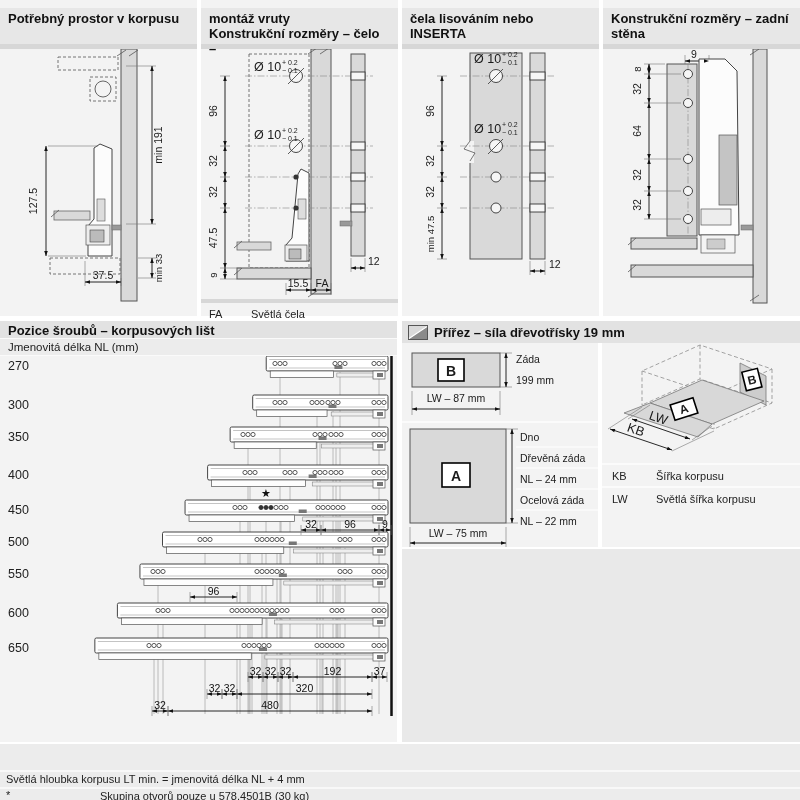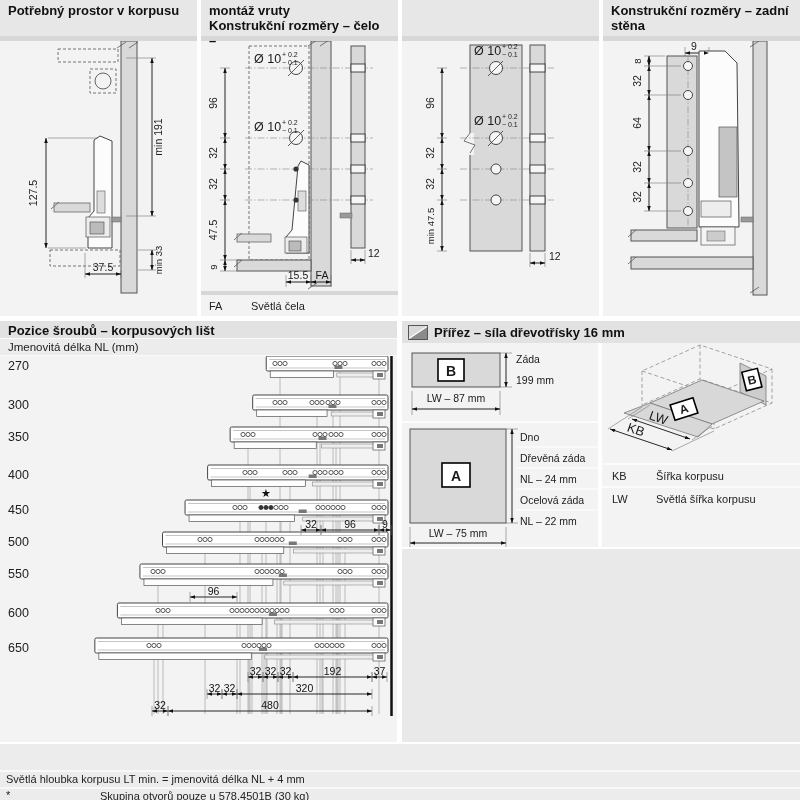--- a/index.html
+++ b/index.html
@@ -1,18 +1,18 @@
 <!DOCTYPE html>
 <html><head>
 <meta charset="utf-8">
 <style>
   html,body{margin:0;padding:0;background:#fff;font-family:"Liberation Sans",sans-serif;}
   #page{position:relative;width:800px;height:800px;background:#ffffff;overflow:hidden;}
   .panel{position:absolute;background:#f3f3f3;}
-  .tbar{height:33px;padding:3px 8px 0 8px;background:#e7e7e7;font-weight:bold;font-size:13px;line-height:15px;color:#111;}
+  .tbar{height:33px;padding:3px 8px 0 8px;background:#e7e7e7;font-weight:bold;font-size:13px;line-height:15px;color:#111;margin-top:8px;}
   .sep{height:5px;background:#d7d7d7;}
   .pfoot{border-top:4px solid #d7d7d7;height:21px;display:flex;align-items:center;font-size:11px;color:#222;}
   .pfoot .term{width:42px;padding-left:8px;}
   .bl-title{height:18px;padding:2px 8px 0;background:#e2e2e2;font-weight:bold;font-size:13px;color:#111;border-bottom:1px solid #fafafa;box-sizing:border-box;}
   .bl-sub{height:17px;padding:2px 8px 0;background:#ececec;font-size:11.5px;color:#222;border-bottom:1px solid #fafafa;box-sizing:border-box;}
   .br-title{height:22px;display:flex;align-items:center;gap:6px;padding:0 6px;background:#e2e2e2;font-weight:bold;font-size:13px;color:#111;}
   .legend-row{height:21px;border-top:2px solid #fbfbfb;display:flex;align-items:center;font-size:11px;color:#222;}
   .legend-abbr{width:44px;padding-left:10px;}
   .filler{position:absolute;background:#e9e9e9;}
   .footer{position:absolute;background:#ececec;}
@@ -198,20 +198,21 @@
         <path d="M164 219 L159 220.8 L159 217.2 Z" fill="#111"></path>
       </svg>
     <div class="pfoot">
       <span class="term">FA</span>
       <span>Světlá čela</span>
     </div>
   </div>
 
   <div class="panel" style="left:402px;top:0;width:197px;height:316px">
     <div class="tbar">
+      <div>čela lisováním nebo INSERTA</div>
     </div>
     <div class="sep"></div>
     <svg width="197" height="275" viewBox="0 0 197 275">
       <rect class="board" x="68" y="4" width="52" height="206"></rect>
       <rect x="62" y="92" width="10" height="22" fill="#f3f3f3"></rect>
       <path class="brk" d="M68,92 L62,100 L73,104 L68,112"></path>
       <rect class="board" x="128" y="4" width="15" height="206"></rect>
       <line class="dd" x1="58" y1="27" x2="152" y2="27"></line>
       <line class="dd" x1="58" y1="97" x2="152" y2="97"></line>
       <line class="dd" x1="58" y1="128" x2="152" y2="128"></line>
@@ -669,21 +670,21 @@
       </svg>
   </div>
 
   <div class="panel" style="left:402px;top:321px;width:398px;height:226px">
     <div class="br-title">
       <svg width="20" height="15" viewBox="0 0 20 15">
         <rect x="0.5" y="0.5" width="19" height="14" fill="#d9d9d9" stroke="#555"></rect>
         <polygon points="1,14 19,1 19,14" fill="#8a8a8a"></polygon>
         <line x1="1" y1="13.5" x2="19" y2="1.5" stroke="#fff" stroke-width="1.2"></line>
       </svg>
-      <span>Přířez – síla dřevotřísky 16 mm</span>
+      <span>Přířez – síla dřevotřísky 19 mm</span>
     </div>
     <div style="position:absolute;left:0;top:22px;width:196px;height:204px">
       <svg width="196" height="204" viewBox="0 0 196 204">
         <rect class="board" x="10" y="10" width="88" height="34"></rect>
         <rect class="labbox" x="36" y="16" width="26" height="22"></rect>
         <text class="lab" text-anchor="middle" x="49" y="33">B</text>
         <line class="ext" x1="98" y1="10" x2="110" y2="10"></line>
           <line class="ext" x1="98" y1="44" x2="110" y2="44"></line>
         <line class="dim" x1="104" y1="10" x2="104" y2="44"></line>
         <text class="d" x="114" y="20">Záda</text>

